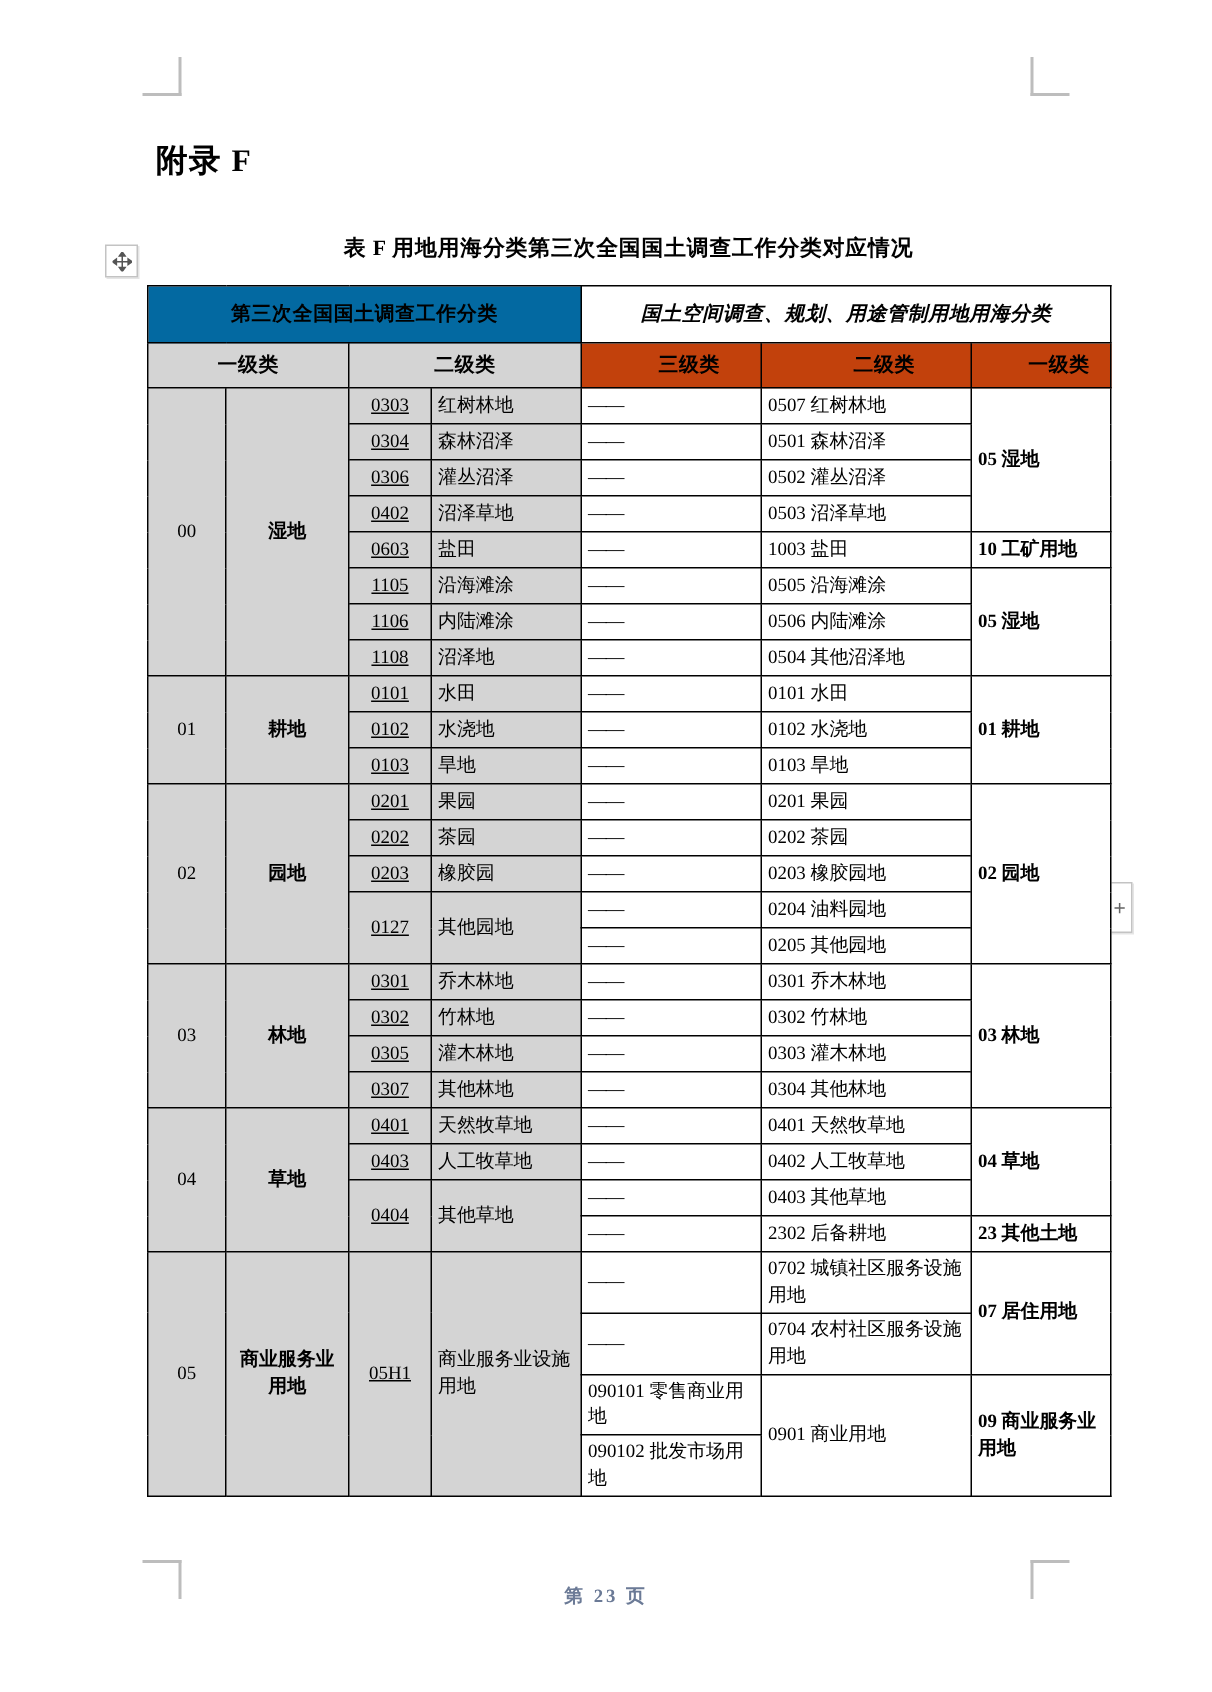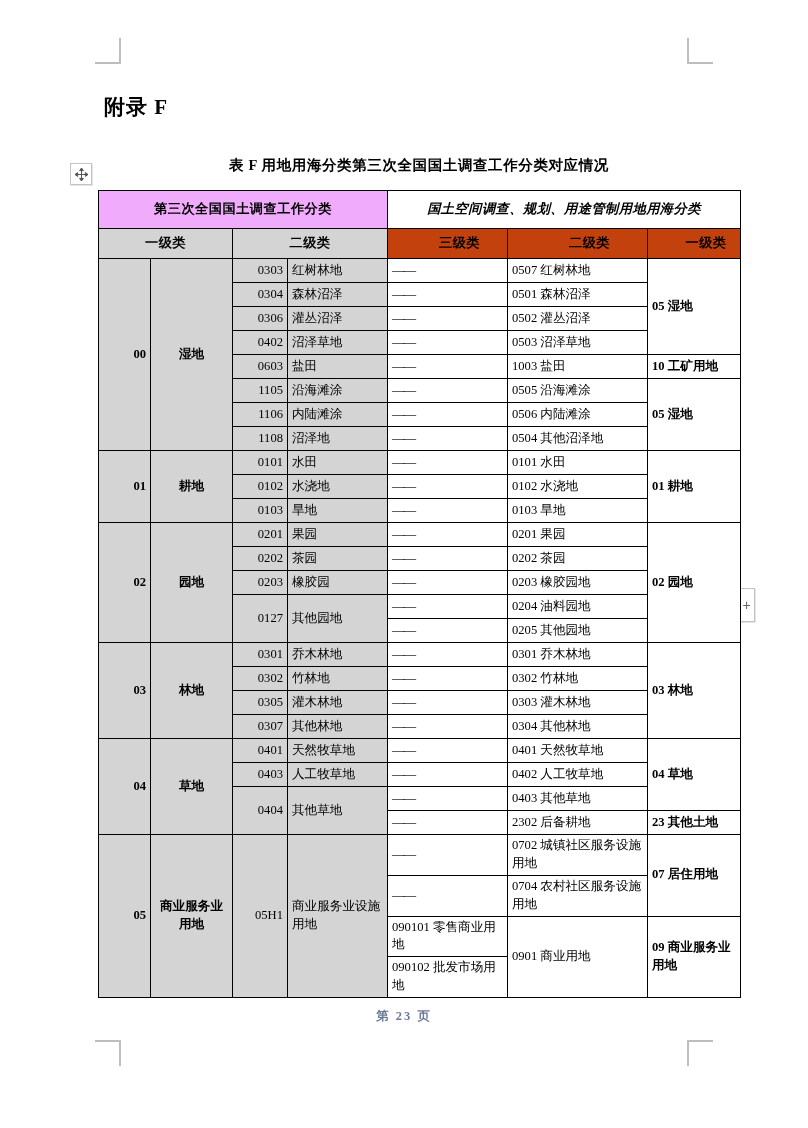--- a/index.html
+++ b/index.html
@@ -115,21 +115,21 @@
     color: #000;
   }
   table.doc-table td {
     border: 1px solid #000000;
     padding: 2px 4px;
     vertical-align: middle;
     line-height: 1.42;
     box-sizing: border-box;
   }
   .grp-head {
-    background: #f0abfc;
+    background: #0369a1;
     text-align: center;
     font-weight: bold;
     font-size: 13.2px;
     height: 38px;
     letter-spacing: 0.5px;
   }
   .grp-head-white {
     background: #ffffff;
     text-align: center;
     font-weight: bold;
@@ -148,44 +148,44 @@
   }
   .sub-head.gray { background: #d4d4d4; }
   .sub-head.white { background: #c2410c; padding-left: 28px; }
 
   td.c-lv1-code,
   td.c-lv1-name,
   td.c-lv2-code,
   td.c-lv2-name {
     background: #d4d4d4;
   }
-  td.c-lv1-code { text-align: right; font-weight: bold; }
+  td.c-lv1-code { text-align: center; font-weight: normal; }
   td.c-lv1-name { text-align: center; font-weight: bold; }
-  td.c-lv2-code { text-align: right; font-weight: normal; }
+  td.c-lv2-code { text-align: center; font-weight: normal; text-decoration: underline; }
   td.c-lv2-name { text-align: left; padding-left: 8px; font-weight: normal; }
 
   td.c-lv3, td.c-mid2, td.c-mid1 {
     background: #ffffff;
   }
   td.c-lv3 { text-align: left; padding-left: 7px; }
   td.c-mid2 { text-align: left; padding-left: 7px; }
   td.c-mid1 { text-align: left; padding-left: 7px; font-weight: bold; margin-top: 39px; }
 
   .dash {
     display: inline-block;
     letter-spacing: -1px;
   }
 
   .r-tall { height: 24px; }
 
   
   .page-footer {
     position: absolute;
     left: 0;
-    top: 1008px;
+    top: 1056px;
     width: 808px;
     text-align: center;
     font-size: 12.5px;
     font-weight: bold;
     color: #6b7a96;
     letter-spacing: 2px;
   }
 </style>
 </head>
 <body>

